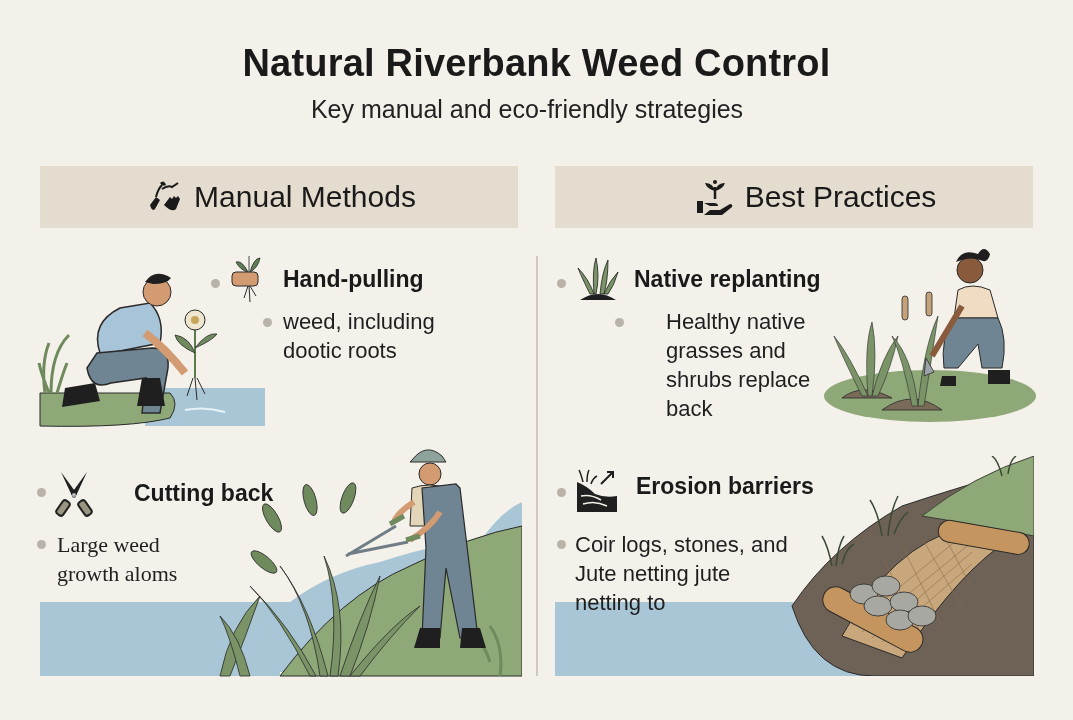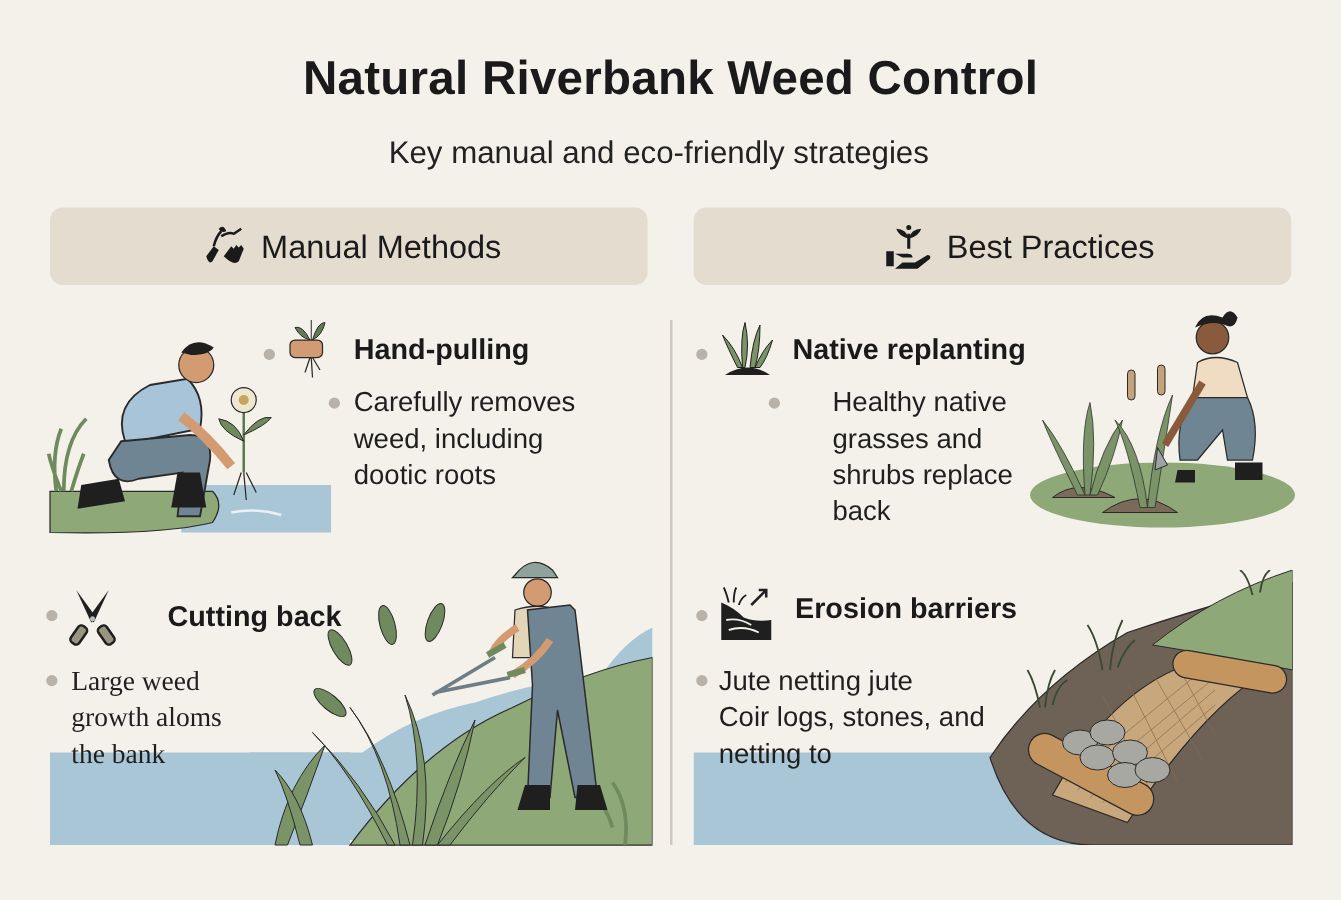--- a/index.html
+++ b/index.html
@@ -8,28 +8,28 @@
     background: #f4f1eb;
     font-family: "Liberation Sans", "DejaVu Sans", sans-serif;
     color: #1a1a1a;
     position: relative;
   }
   .title {
     position: absolute; left: 0; top: 42px; width: 1073px;
     text-align: center; font-weight: bold; font-size: 38px; letter-spacing: 0.2px;
   }
   .subtitle {
-    position: absolute; left: 0; top: 108px; width: 1054px;
+    position: absolute; left: 0; top: 95px; width: 1054px;
     text-align: center; font-size: 25px; color: #222;
   }
   .panel-header {
     position: absolute; top: 166px; height: 62px;
-    background: #e3dccf; border-radius: 10px;
+    background: #e3dccf; border-radius: 0;
     display: flex; align-items: center; justify-content: center; gap: 8px;
-    font-size: 26px; color: #1a1a1a;
+    font-size: 30px; color: #1a1a1a;
   }
   .panel-header svg { width: 44px; height: 44px; }
   .divider {
     position: absolute; left: 536px; top: 256px; width: 2px; height: 420px;
     background: #cfc9bf;
   }
   .bullet {
     position: absolute; width: 9px; height: 9px; border-radius: 50%;
     background: #b8b2a8;
   }
@@ -103,21 +103,20 @@
 
 <div class="bullet" style="left:211px;top:279px;"></div>
 <svg class="icon" style="left:228px;top:254px;width:38px;height:52px;" viewBox="0 0 38 52">
   <path d="M20 18 q-6 -12 -12 -10 q4 8 12 10z M22 18 q4 -14 10 -14 q-2 10 -10 14z M21 18 v-16" fill="#5f7d52" stroke="#2a2a2a" stroke-width="0.8"></path>
   <rect x="4" y="18" width="26" height="14" rx="4" fill="#d39b72" stroke="#2a2a2a" stroke-width="1"></rect>
   <path d="M20 32 l-4 12 M21 32 l1 16 M22 32 l6 10" stroke="#2a2a2a" stroke-width="1"></path>
 </svg>
 <div class="item-title" style="left:283px;top:266px;">Hand-pulling</div>
 <div class="bullet" style="left:263px;top:318px;"></div>
 <div class="item-desc" style="left:283px;top:307px;">
-  <div>Carefully removes</div>
   <div>weed, including</div>
   <div>dootic roots</div>
 </div>
 
 <div class="water" style="left:40px;top:602px;width:240px;height:74px;"></div>
 <svg class="scene" style="left:200px;top:432px;width:322px;height:246px;" viewBox="0 0 322 246">
 
   <path d="M0 170 h90 q40 -30 90 -40 q60 -20 100 -20 q20 -30 42 -40 v170 h-322z" fill="#a9c6d6"></path>
   <path d="M80 244 q60 -80 130 -110 q60 -30 112 -40 v150z" fill="#8fa878" stroke="#2a2a2a" stroke-width="1"></path>
 
@@ -155,21 +154,20 @@
   <path d="M34 2 l-16 22 l4 4 z" fill="#1f1f1f"></path>
   <circle cx="21" cy="25" r="2" fill="#bbb"></circle>
   <rect x="6" y="30" width="8" height="16" rx="3" fill="#9a9581" stroke="#1f1f1f" stroke-width="2" transform="rotate(35 10 38)"></rect>
   <rect x="28" y="30" width="8" height="16" rx="3" fill="#9a9581" stroke="#1f1f1f" stroke-width="2" transform="rotate(-35 32 38)"></rect>
 </svg>
 <div class="item-title" style="left:110px;top:480px;margin-left:24px;">Cutting back</div>
 <div class="bullet" style="left:37px;top:540px;"></div>
 <div class="item-desc" style="left:57px;top:530px;font-family:Liberation Serif, serif;">
   <div>Large weed</div>
   <div>growth aloms</div>
-  <div>the bank</div>
 </div>
 
 <svg class="scene" style="left:822px;top:246px;width:214px;height:180px;" viewBox="0 0 214 180">
   <ellipse cx="108" cy="150" rx="106" ry="26" fill="#8fa878"></ellipse>
   <path d="M20 152 q20 -16 50 0z M60 164 q30 -22 60 0z" fill="#7a6a58" stroke="#2a2a2a" stroke-width="0.8"></path>
   <g stroke="#2a2a2a" stroke-width="0.6" fill="#7a9468">
     <path d="M40 150 q-20 -40 -28 -60 q16 20 34 60z"></path>
     <path d="M46 150 q-4 -50 4 -74 q6 30 0 74z"></path>
     <path d="M50 150 q10 -40 26 -60 q-6 30 -20 60z"></path>
     <path d="M90 160 q-10 -50 -20 -70 q20 20 26 70z"></path>
@@ -235,16 +233,16 @@
 <div class="bullet" style="left:557px;top:488px;"></div>
 <svg class="icon" style="left:575px;top:466px;width:46px;height:46px;" viewBox="0 0 46 46">
   <path d="M2 16 q10 4 18 12 q10 4 22 2 v16 h-40z" fill="#1f1f1f"></path>
   <path d="M6 30 q10 -2 20 4 M8 38 q12 -4 24 2" stroke="#f4f1eb" stroke-width="1.5" fill="none"></path>
   <path d="M8 16 q-2 -8 -4 -12 M12 16 q0 -8 2 -12 M16 18 q2 -6 6 -8" stroke="#1f1f1f" stroke-width="1.5" fill="none"></path>
   <path d="M26 18 l12 -12 M32 6 h6 v6" stroke="#1f1f1f" stroke-width="2" fill="none"></path>
 </svg>
 <div class="item-title" style="left:636px;top:473px;">Erosion barriers</div>
 <div class="bullet" style="left:557px;top:540px;"></div>
 <div class="item-desc" style="left:575px;top:530px;">
+  <div>Coir logs, stones, and</div>
   <div>Jute netting jute</div>
-  <div>Coir logs, stones, and</div>
   <div>netting to</div>
 </div>
 
 </body></html>

